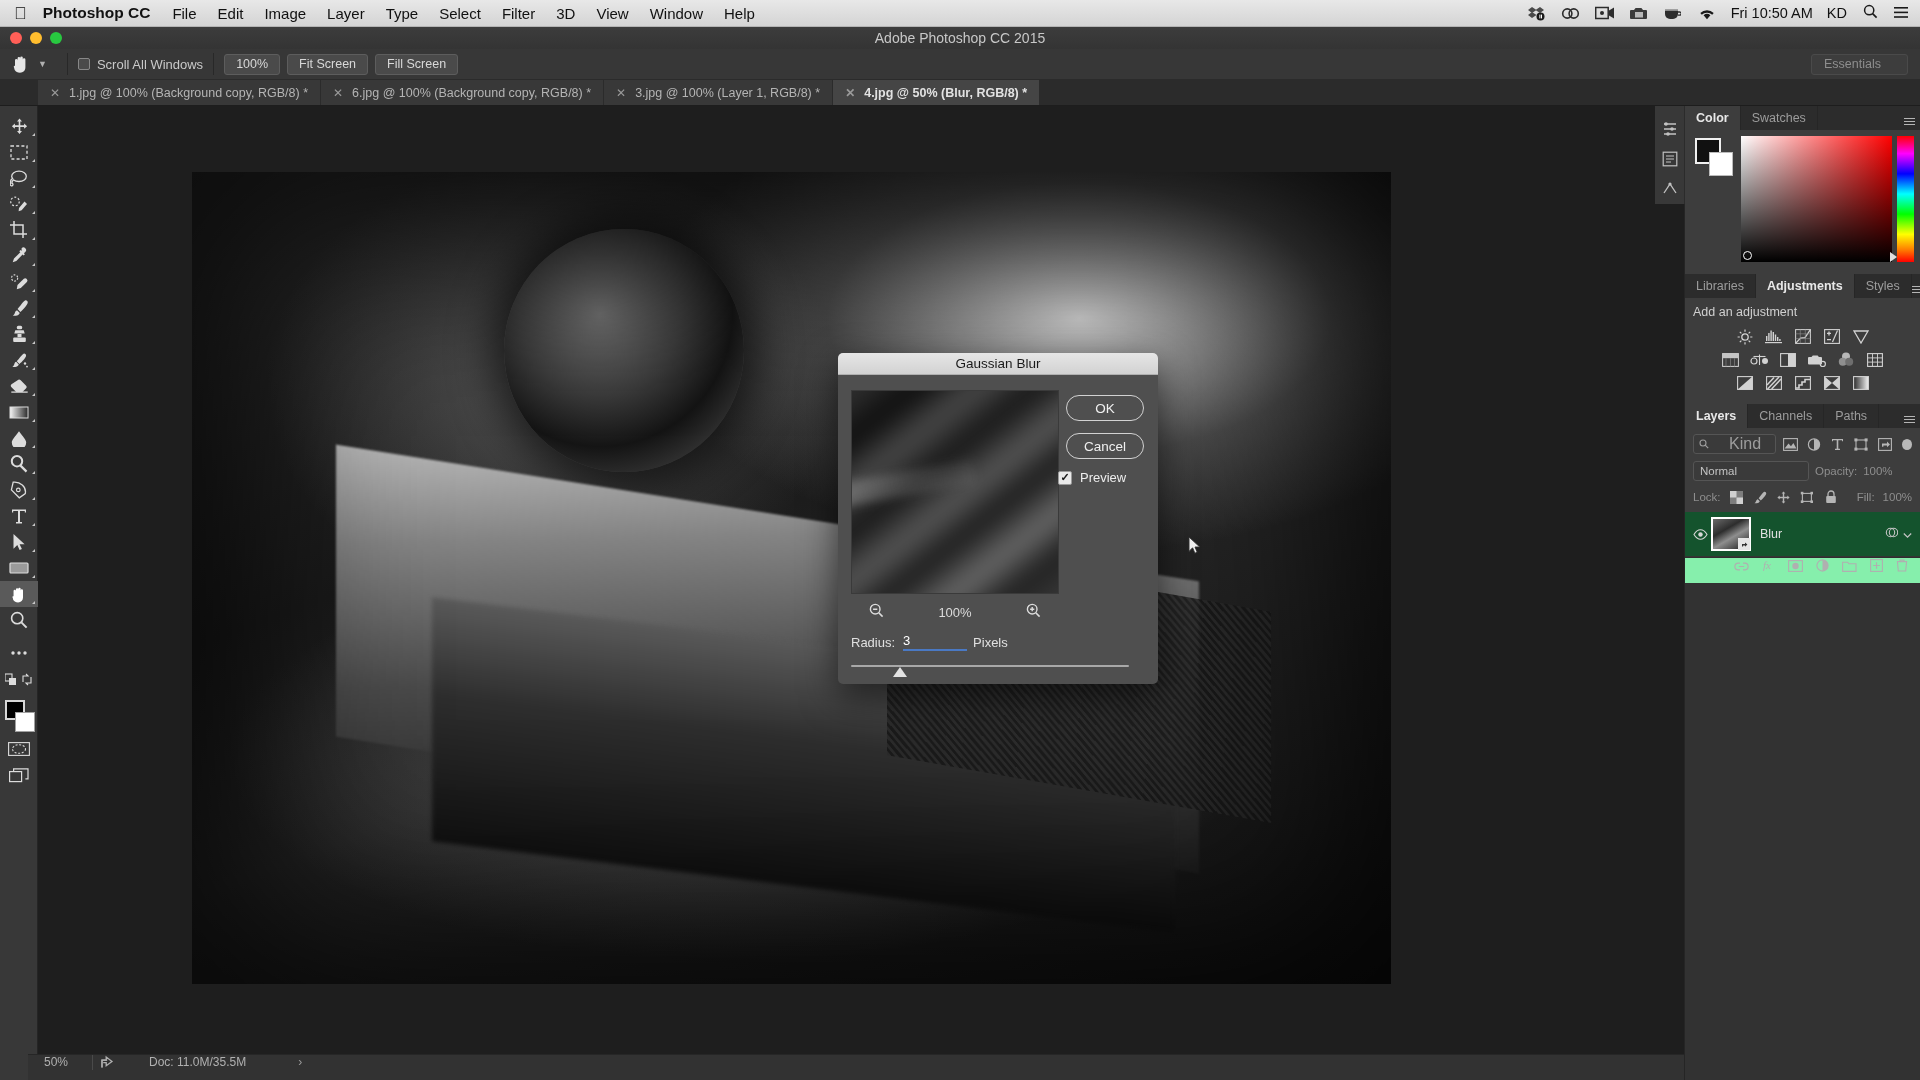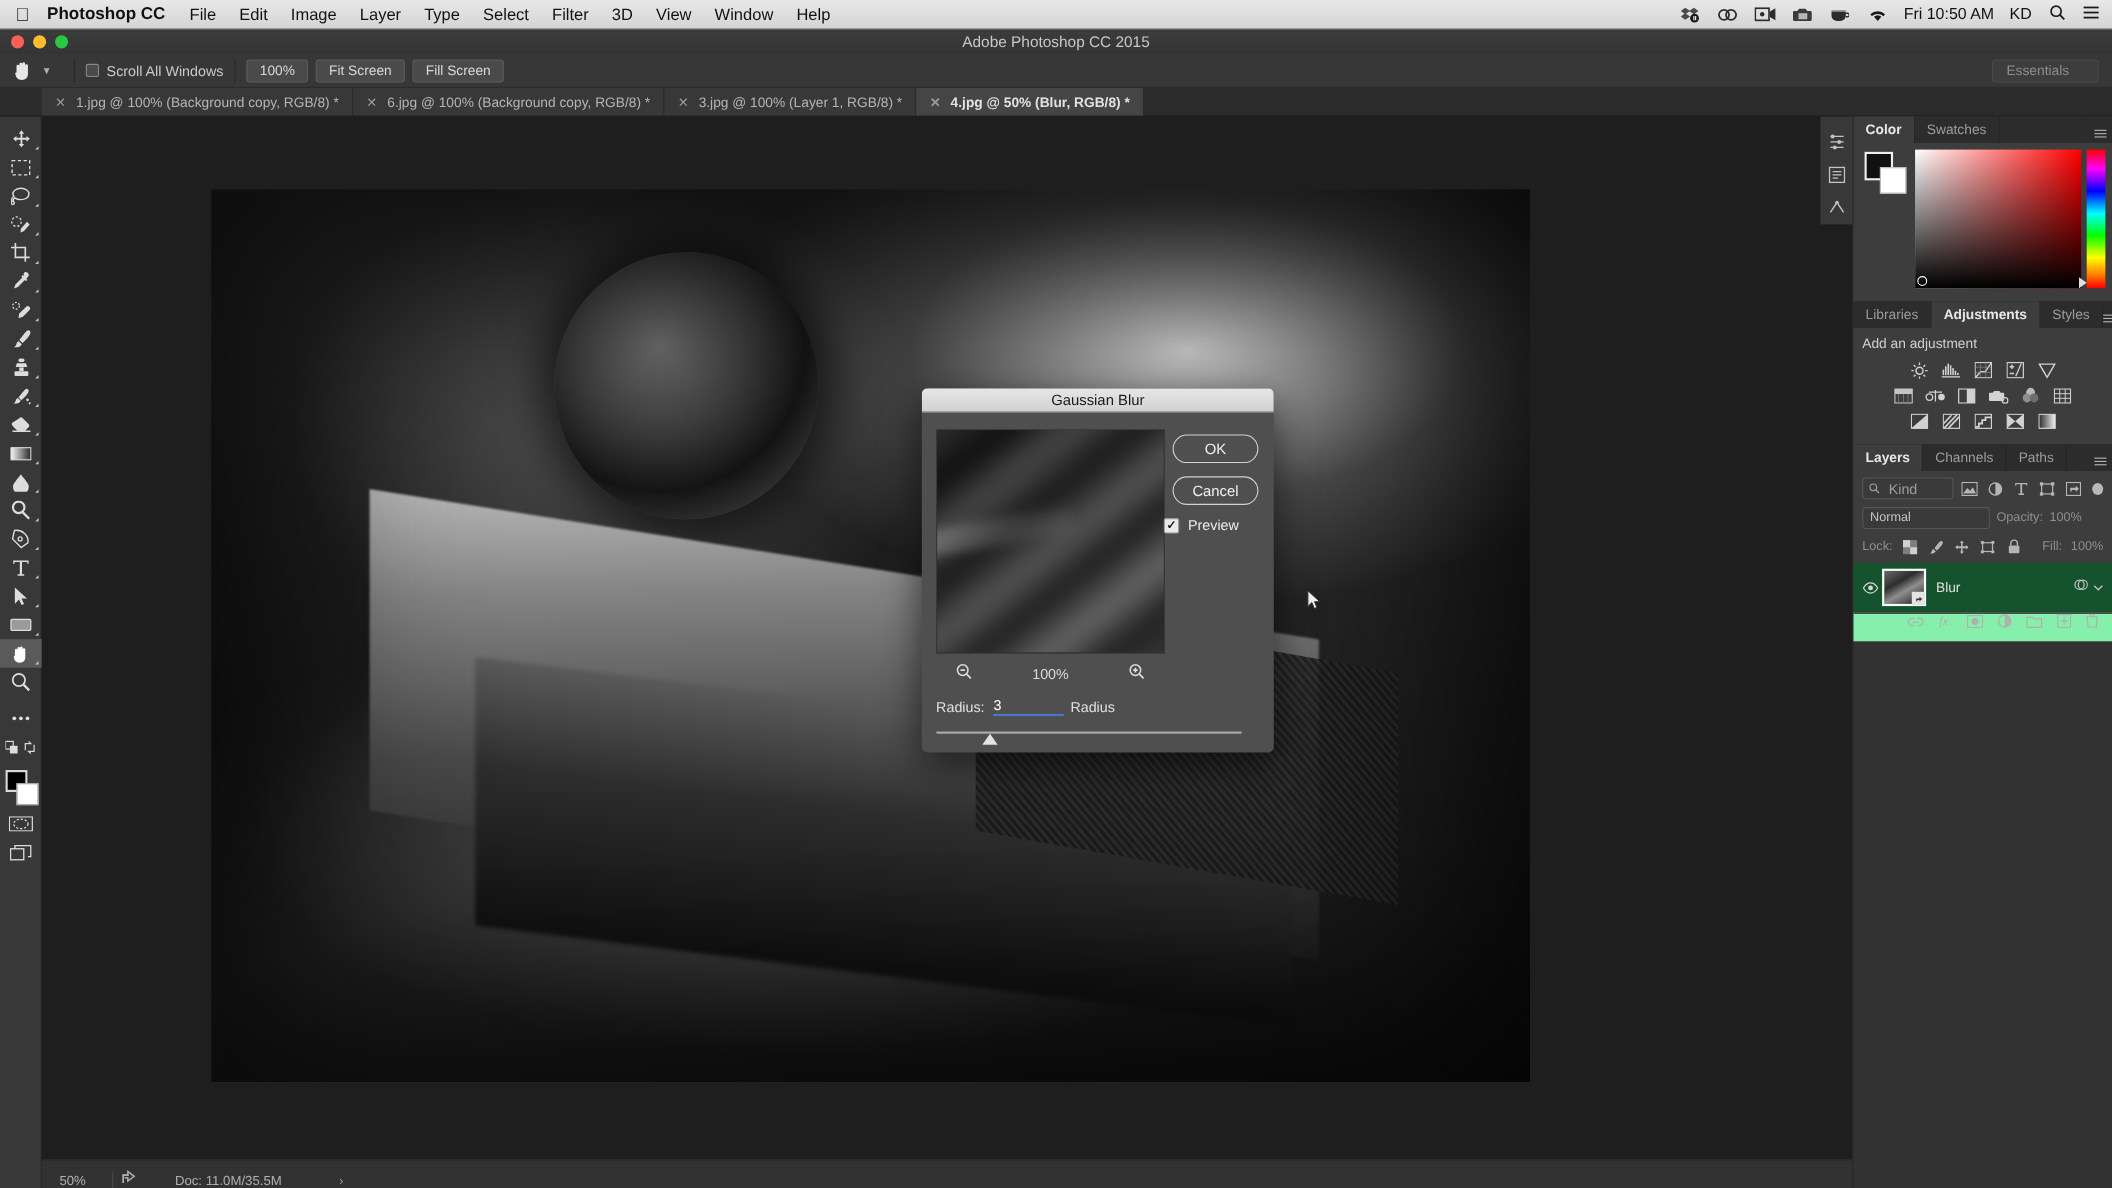--- a/index.html
+++ b/index.html
@@ -342,22 +342,22 @@
 
   
   #layerspanel { background: #3d3d3d; flex: 1; display: flex; flex-direction: column; }
   #filterrow {
     display: flex; align-items: center; gap: 6px;
     padding: 6px 8px 4px 8px;
   }
   #kindsel {
     width: 88px; height: 20px; background: #3a3a3a;
     border: 1px solid #555; border-radius: 3px;
-    color: #9d9d9d; font-size: 13px;
-    display: flex; align-items: center; gap: 8px; padding: 0 5px;
+    color: #9d9d9d; font-size: 16px;
+    display: flex; align-items: center; gap: 20px; padding: 0 5px;
   }
   .fil-ic { width: 19px; height: 18px; display: flex; align-items: center; justify-content: center; }
   .toggle-dot {
     width: 11px; height: 11px; border-radius: 50%;
     background: #b8b8b8; margin-left: 2px;
   }
   #blendrow {
     display: flex; align-items: center; gap: 6px; padding: 3px 8px;
   }
   #blendsel {
@@ -389,23 +389,23 @@
   .lname { flex: 1; color: #e0e0e0; font-size: 12.5px; }
   .lright { display: flex; align-items: center; gap: 5px; padding-right: 8px; }
   #layerfooter {
     height: 26px; background: #86efac; border-top: 1px solid #2e2e2e;
     display: flex; justify-content: flex-end;
     gap: 13px; padding-right: 12px;
   }
 
   
   #statusbar {
-    position: absolute; left: 38px; right: 236px; bottom: 0; height: 26px;
+    position: absolute; left: 28px; right: 236px; bottom: 0; height: 26px;
     background: #323232; border-top: 1px solid #262626;
-    display: flex; align-items: flex-end; color: #b0b0b0; font-size: 12px;
+    display: flex; align-items: flex-start; color: #b0b0b0; font-size: 12px;
   }
   #statusbar .zoomval { width: 56px; text-align: center; }
   #statusbar .sdiv { width: 1px; height: 15px; background: #4a4a4a; margin: 0 8px; }
   #statusbar .docinfo { margin-left: 32px; }
   #statusbar .schev { margin-left: 52px; color: #9a9a9a; font-size: 12px; }
 </style>
 </head>
 <body>
 
 <div id="macbar">
@@ -749,21 +749,21 @@
                 <line x1="4.1" y1="6.2" x2="8.3" y2="6.2" stroke="#dcdcdc" stroke-width="1.4"></line>
                 <line x1="6.2" y1="4.1" x2="6.2" y2="8.3" stroke="#dcdcdc" stroke-width="1.4"></line>
                 <line x1="9.8" y1="9.8" x2="13.6" y2="13.6" stroke="#dcdcdc" stroke-width="1.6"></line>
               </svg>
           </span>
         </div>
 
         <div id="radiusrow">
           <span id="radius-label">Radius:</span>
           <span id="radius-value">3</span>
-          <span id="radius-units">Radius</span>
+          <span id="radius-units">Pixels</span>
         </div>
 
         <div id="sliderwrap">
           <div id="slider-track"></div>
           <div id="slider-thumb"></div>
         </div>
 
         <div class="dlgbtn" id="btn-ok">OK</div>
         <div class="dlgbtn" id="btn-cancel">Cancel</div>
 

